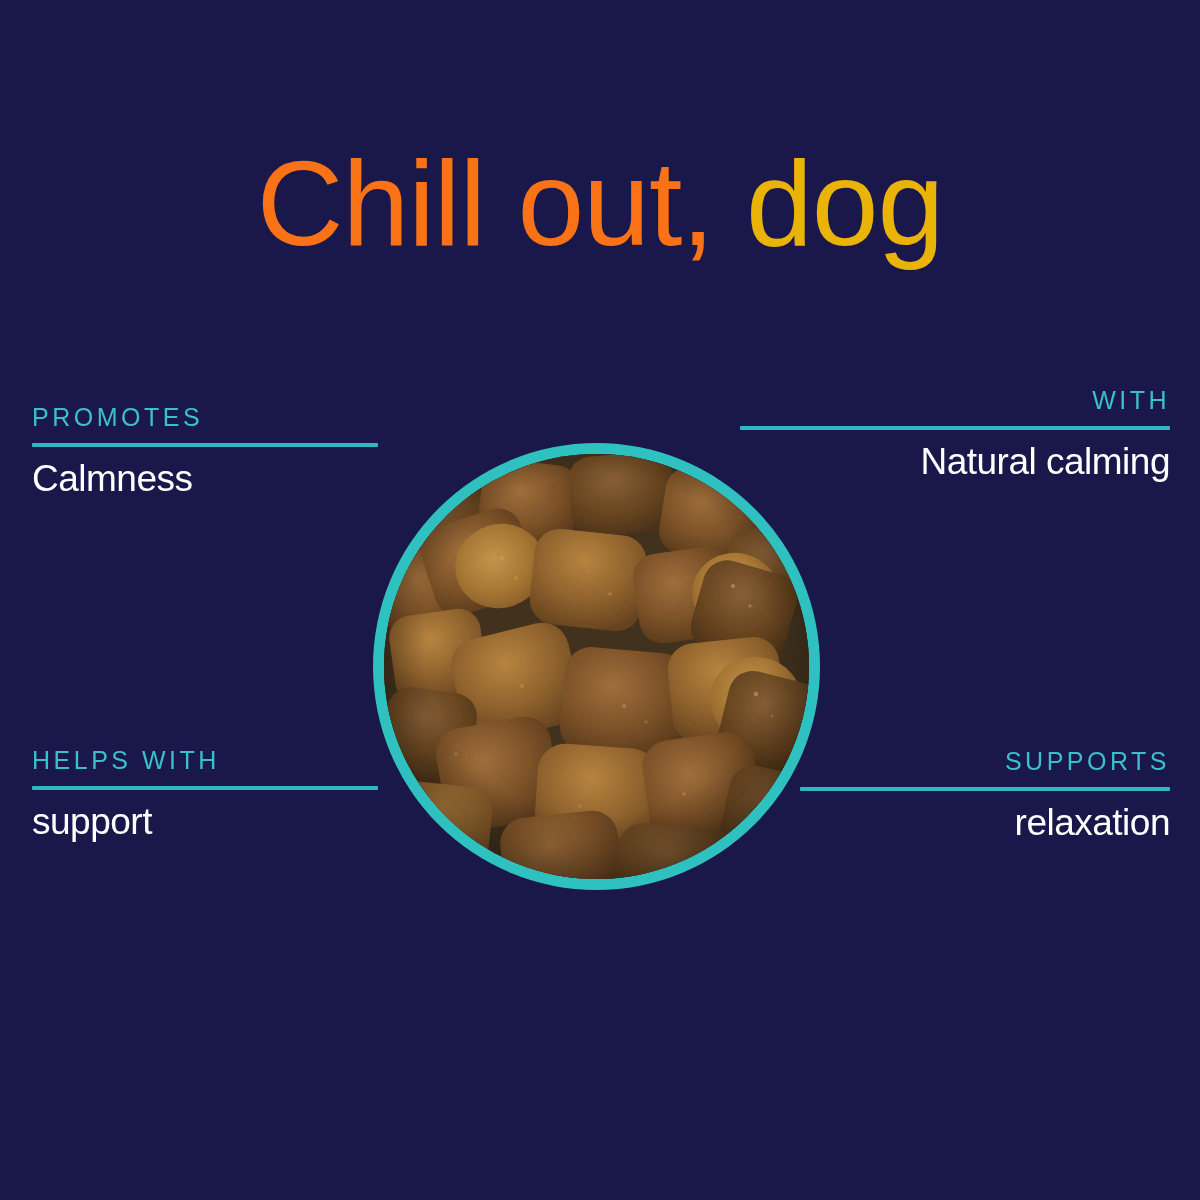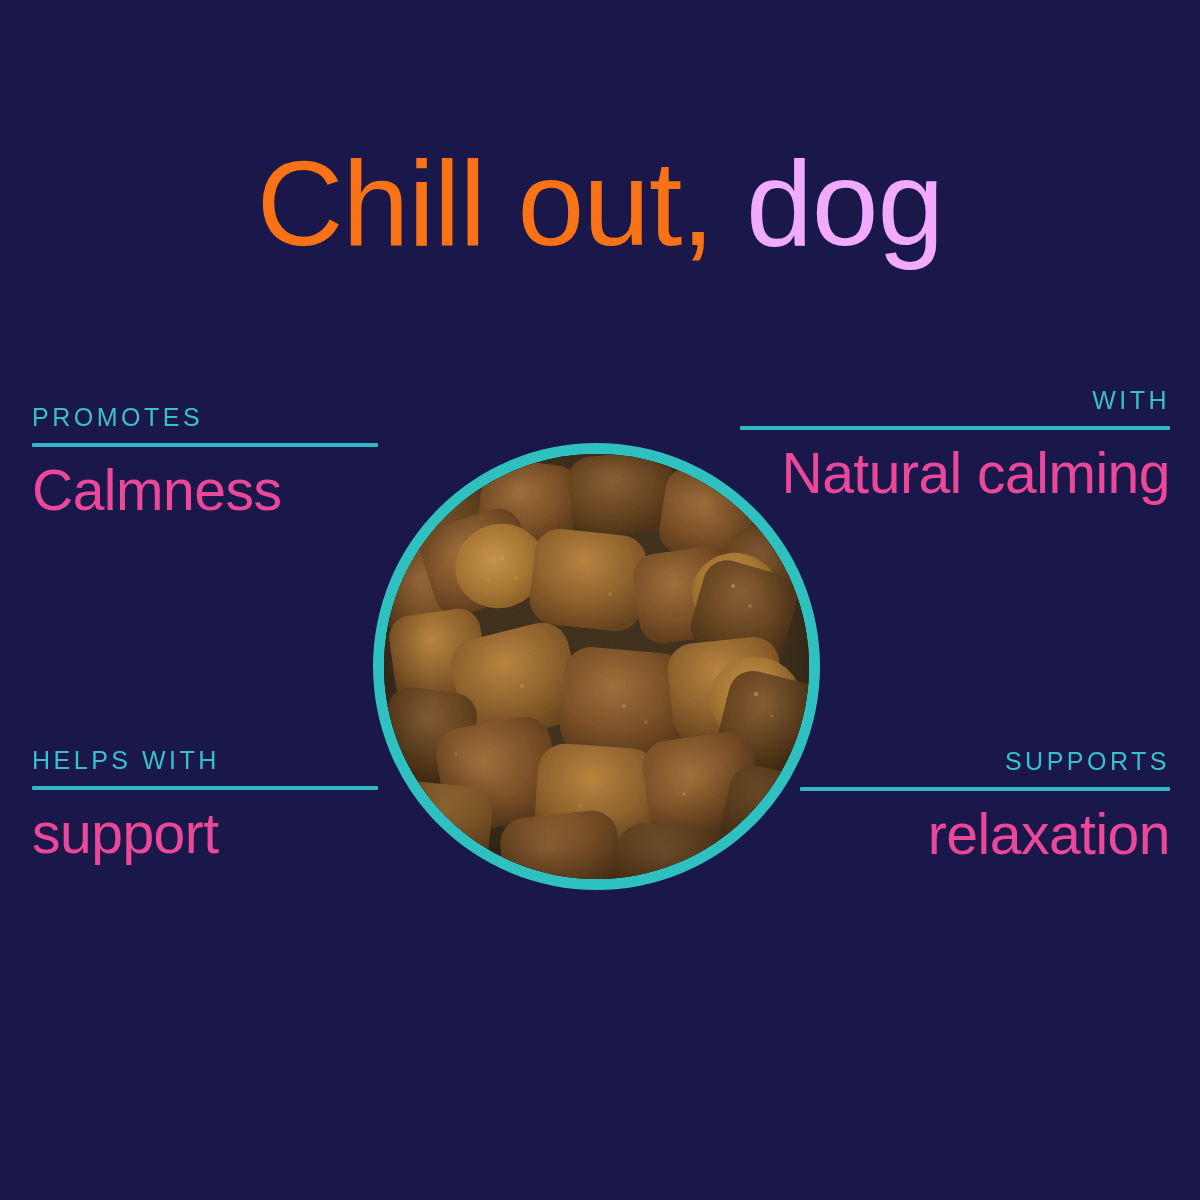--- a/index.html
+++ b/index.html
@@ -24,21 +24,21 @@
     left: 0;
     width: 1200px;
     text-align: center;
     font-size: 120px;
     line-height: 1.0;
     font-weight: 400;
     letter-spacing: -1px;
     white-space: nowrap;
   }
   .title .accent { color: #f97316; }
-  .title .plain  { color: #f0abfc; }
+  .title .plain  { color: #eab308; }
 
   
   .feature {
     position: absolute;
   }
   .feature .kicker {
     color: #3ac0cc;
     font-size: 25px;
     letter-spacing: 3.5px;
     line-height: 1;
@@ -46,22 +46,22 @@
     margin: 0;
     white-space: nowrap;
   }
   .feature .rule {
     height: 4px;
     background: #2fb8c4;
     margin-top: 13px;
     border-radius: 1px;
   }
   .feature .body {
-    color: #ec4899;
-    font-size: 57px;
+    color: #ffffff;
+    font-size: 37px;
     line-height: 1.14;
     font-weight: 400;
     letter-spacing: -0.5px;
     margin-top: 11px;
   }
   .feature .body .line { display: block; }
 
   .feature.left  { left: 32px; text-align: left; }
   .feature.right { right: 30px; text-align: right; }
 

